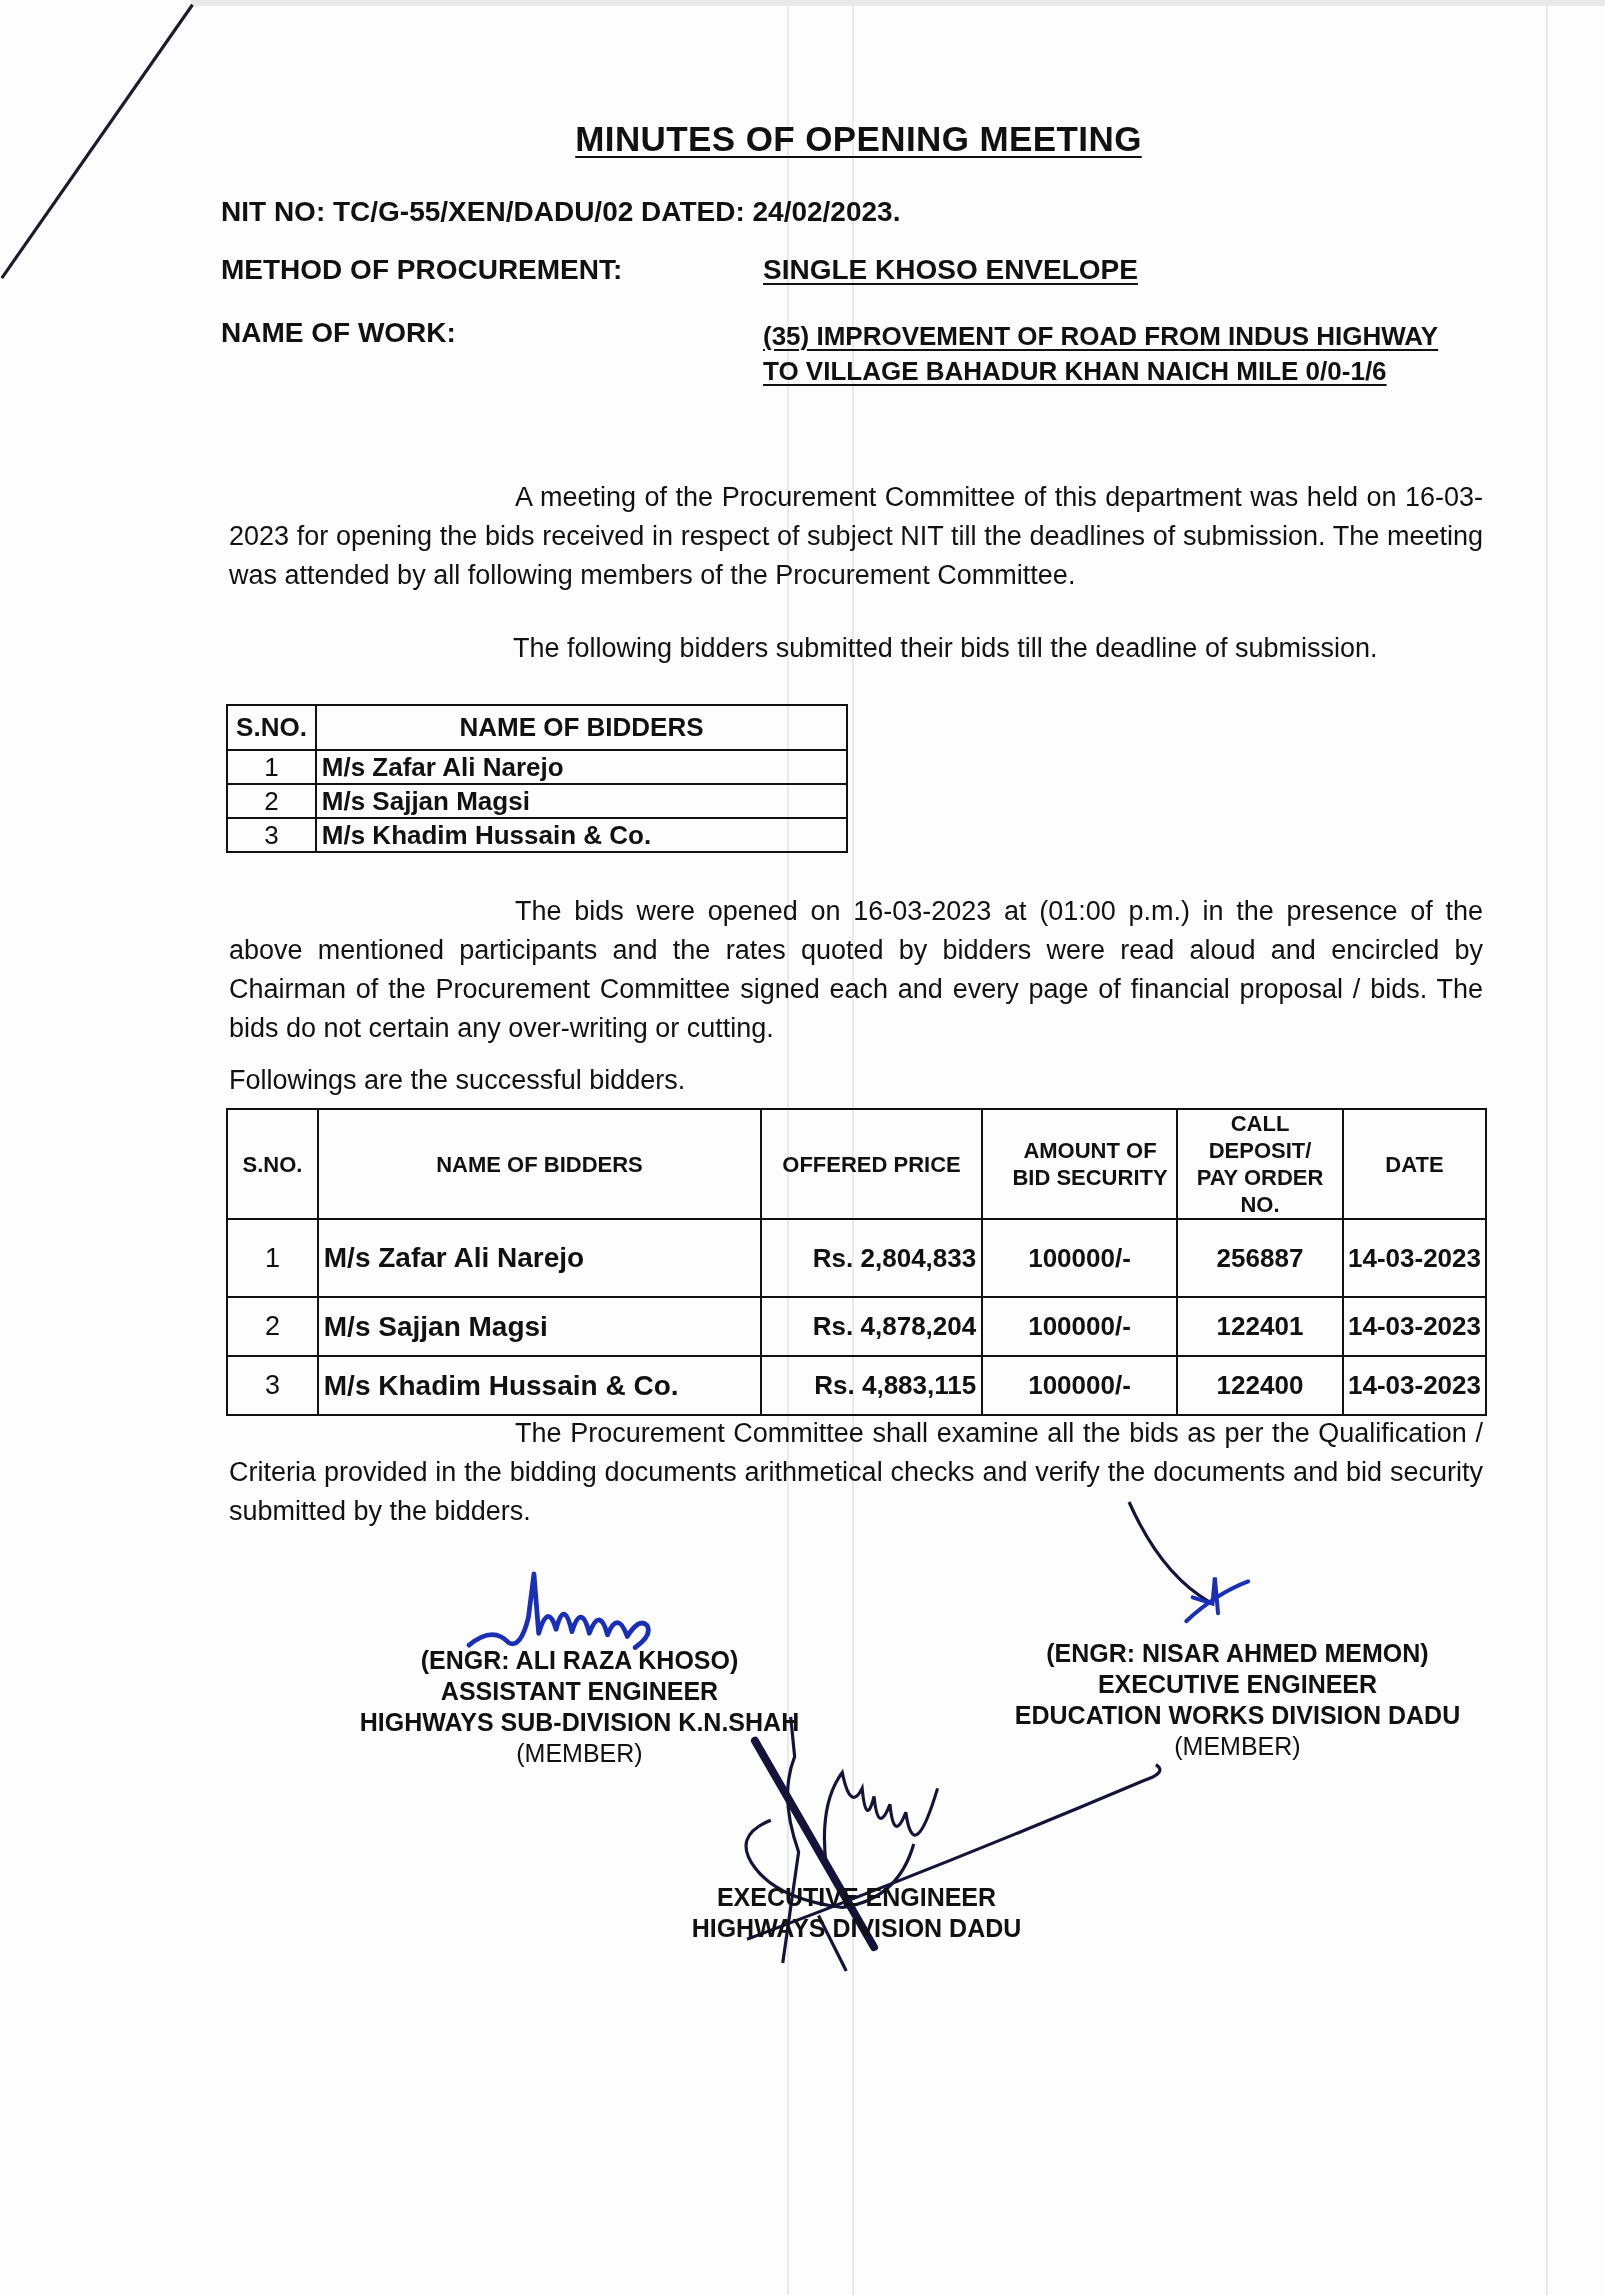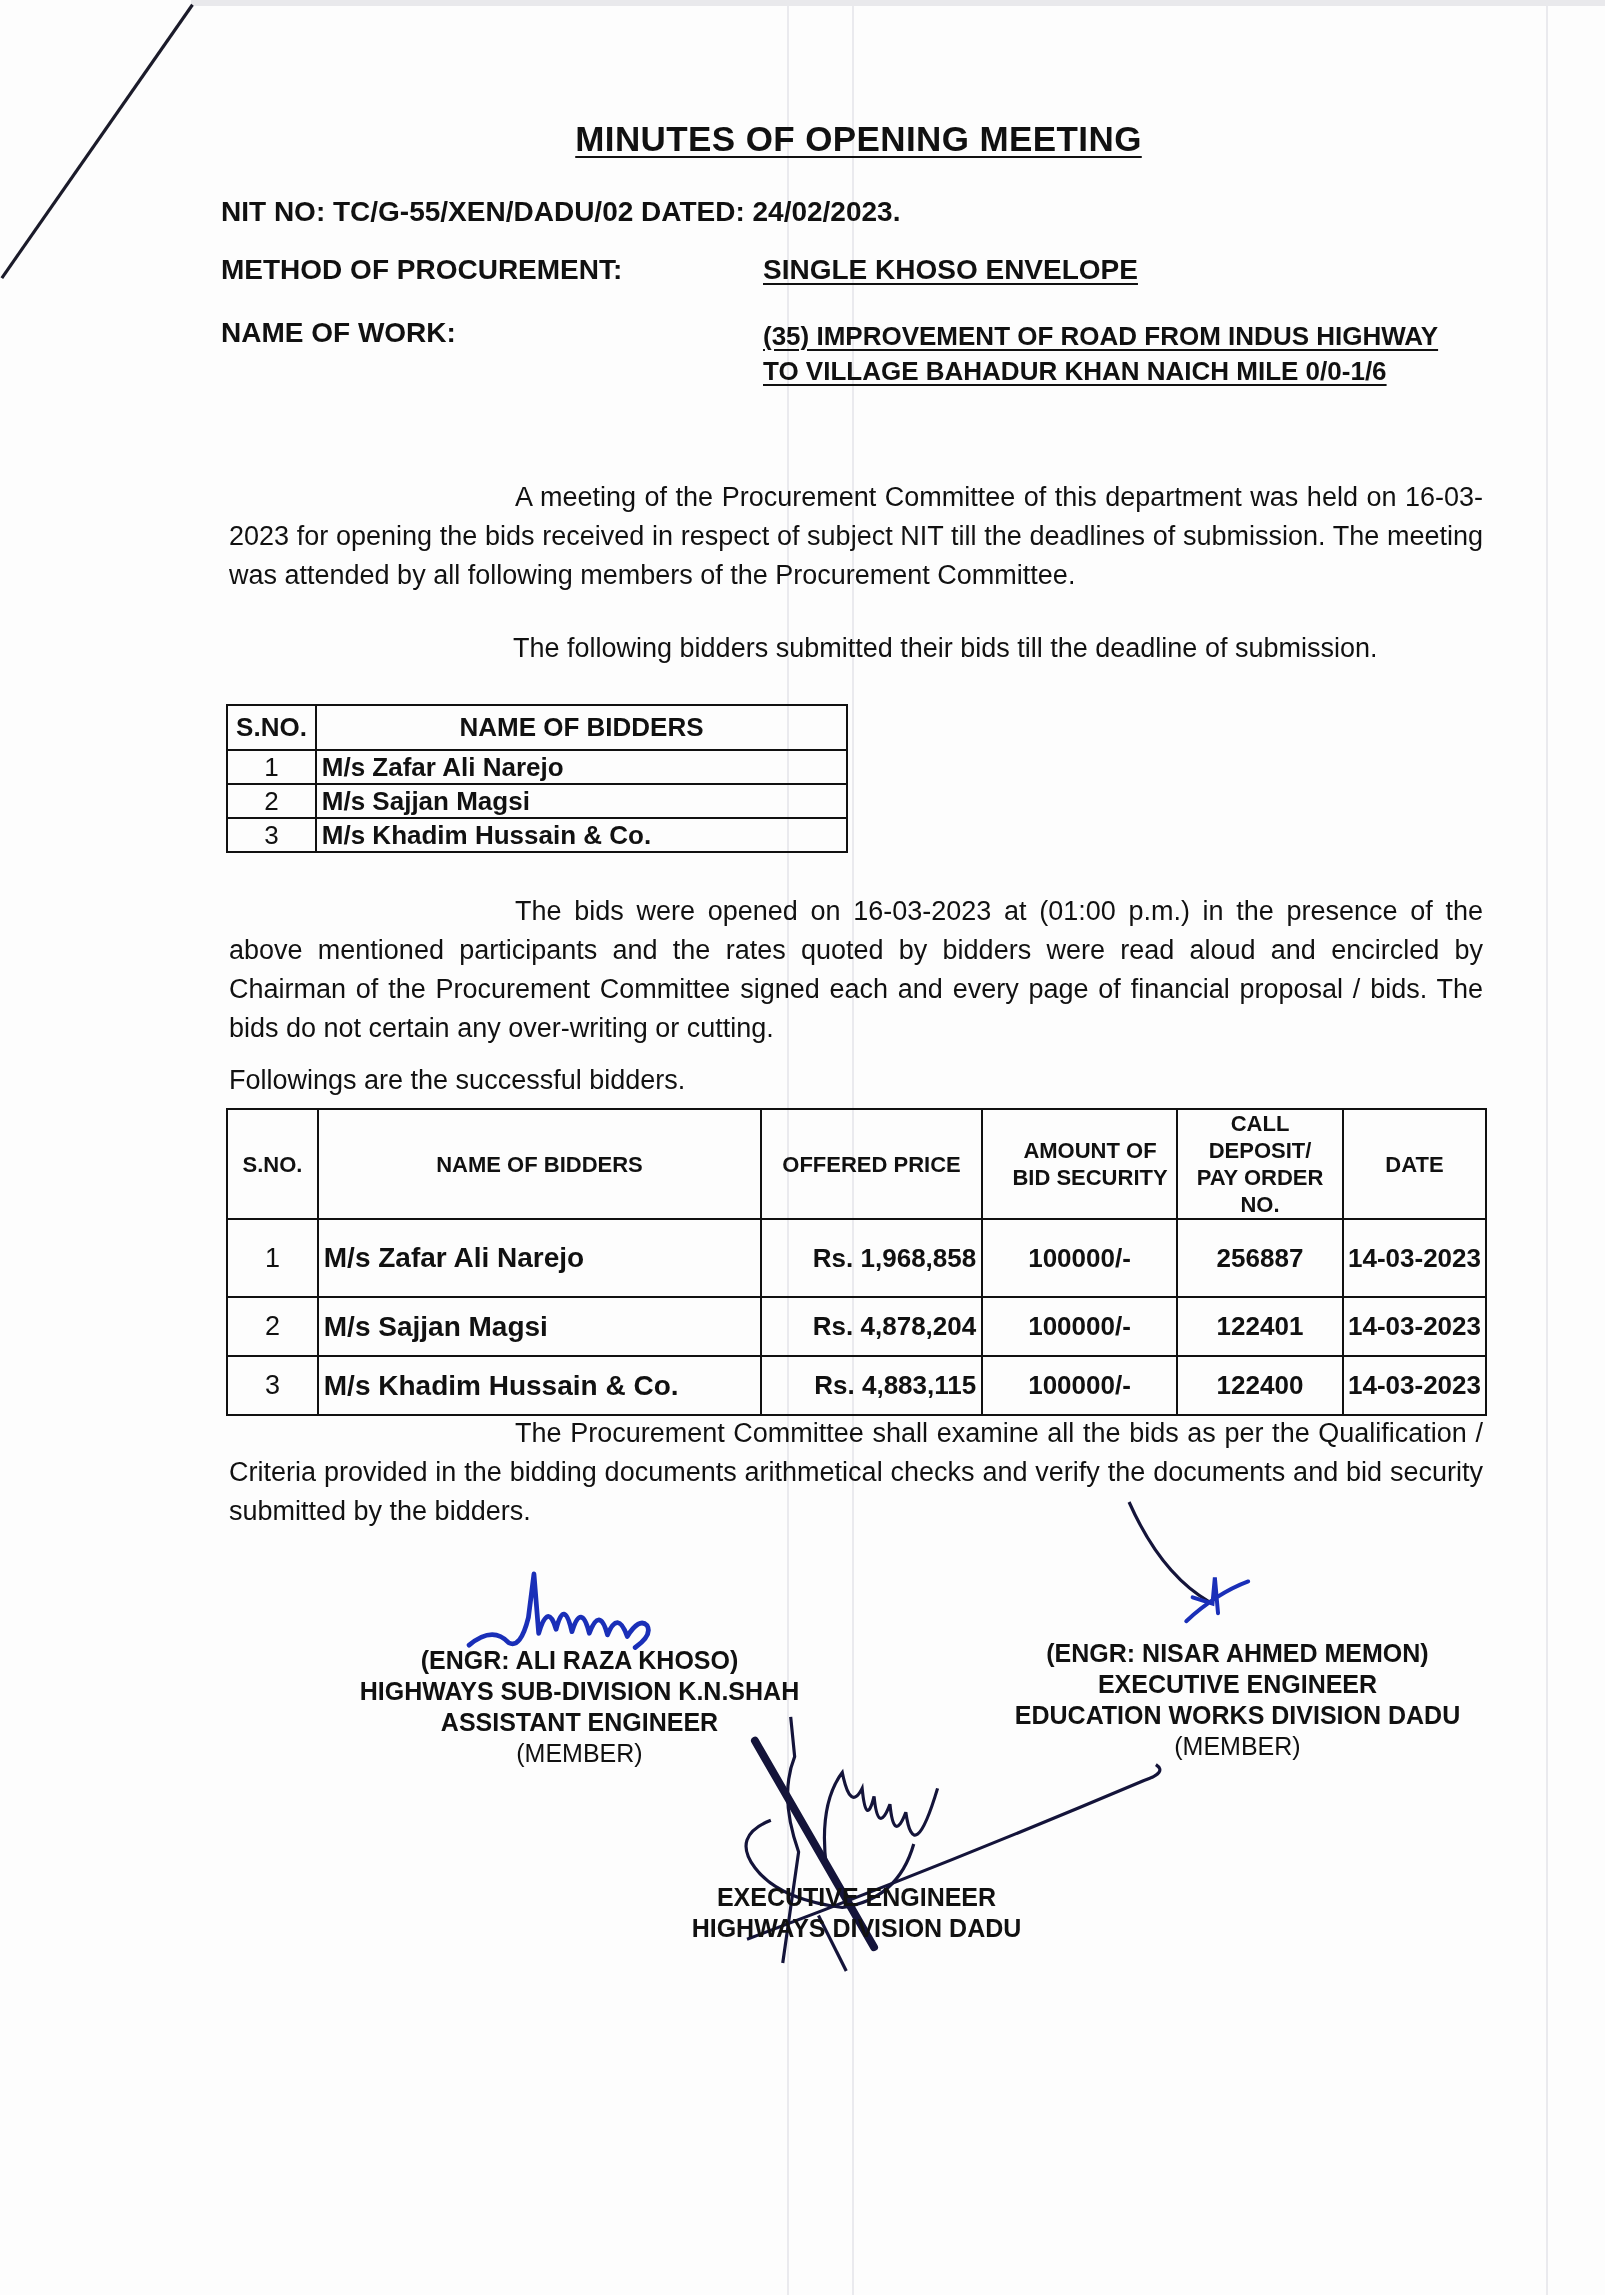--- a/index.html
+++ b/index.html
@@ -99,21 +99,21 @@
         <div>CALL DEPOSIT/</div>
         <div>PAY ORDER NO.</div>
       </th>
       <th>DATE</th>
     </tr>
   </thead>
   <tbody>
     <tr style="height:78px;">
       <td class="sn">1</td>
       <td class="nm">M/s Zafar Ali Narejo</td>
-      <td class="pr">Rs. 1,968,858</td>
+      <td class="pr">Rs. 2,804,833</td>
       <td>100000/-</td>
       <td>256887</td>
       <td>14-03-2023</td>
     </tr>
     <tr style="height:59px;">
       <td class="sn">2</td>
       <td class="nm">M/s Sajjan Magsi</td>
       <td class="pr">Rs. 4,878,204</td>
       <td>100000/-</td>
       <td>122401</td>
@@ -144,22 +144,22 @@
 <svg class="ink" style="left:699px;top:1709px;" width="493" height="262" viewBox="0 0 620 330">
   <path d="M70 40 L220 300" fill="none" stroke="#14143a" stroke-width="10" stroke-linecap="round"></path>
   <path d="M115 10 L120 60 Q100 110 125 180 L105 320" fill="none" stroke="#14143a" stroke-width="4"></path>
   <path d="M90 140 Q40 160 70 200 Q100 240 180 250 Q250 240 270 170 M160 200 Q150 120 180 80 Q190 130 205 100 Q210 150 220 110 Q225 160 240 120 Q245 170 260 130 Q270 200 300 100" fill="none" stroke="#14143a" stroke-width="4"></path>
   <path d="M60 290 Q300 200 560 90 Q590 80 575 70" fill="none" stroke="#14143a" stroke-width="4"></path>
   <path d="M150 260 L185 330" fill="none" stroke="#14143a" stroke-width="4"></path>
 </svg>
 
 <div class="abs sig" style="left:341px;width:477px;top:1645px;">
   <div>(ENGR: ALI RAZA KHOSO)</div>
+  <div>ASSISTANT ENGINEER</div>
   <div>HIGHWAYS SUB-DIVISION K.N.SHAH</div>
-  <div>ASSISTANT ENGINEER</div>
   <div class="role">(MEMBER)</div>
 </div>
 
 <div class="abs sig" style="left:999px;width:477px;top:1638px;">
   <div>(ENGR: NISAR AHMED MEMON)</div>
   <div>EXECUTIVE ENGINEER</div>
   <div>EDUCATION WORKS DIVISION DADU</div>
   <div class="role">(MEMBER)</div>
 </div>
 

